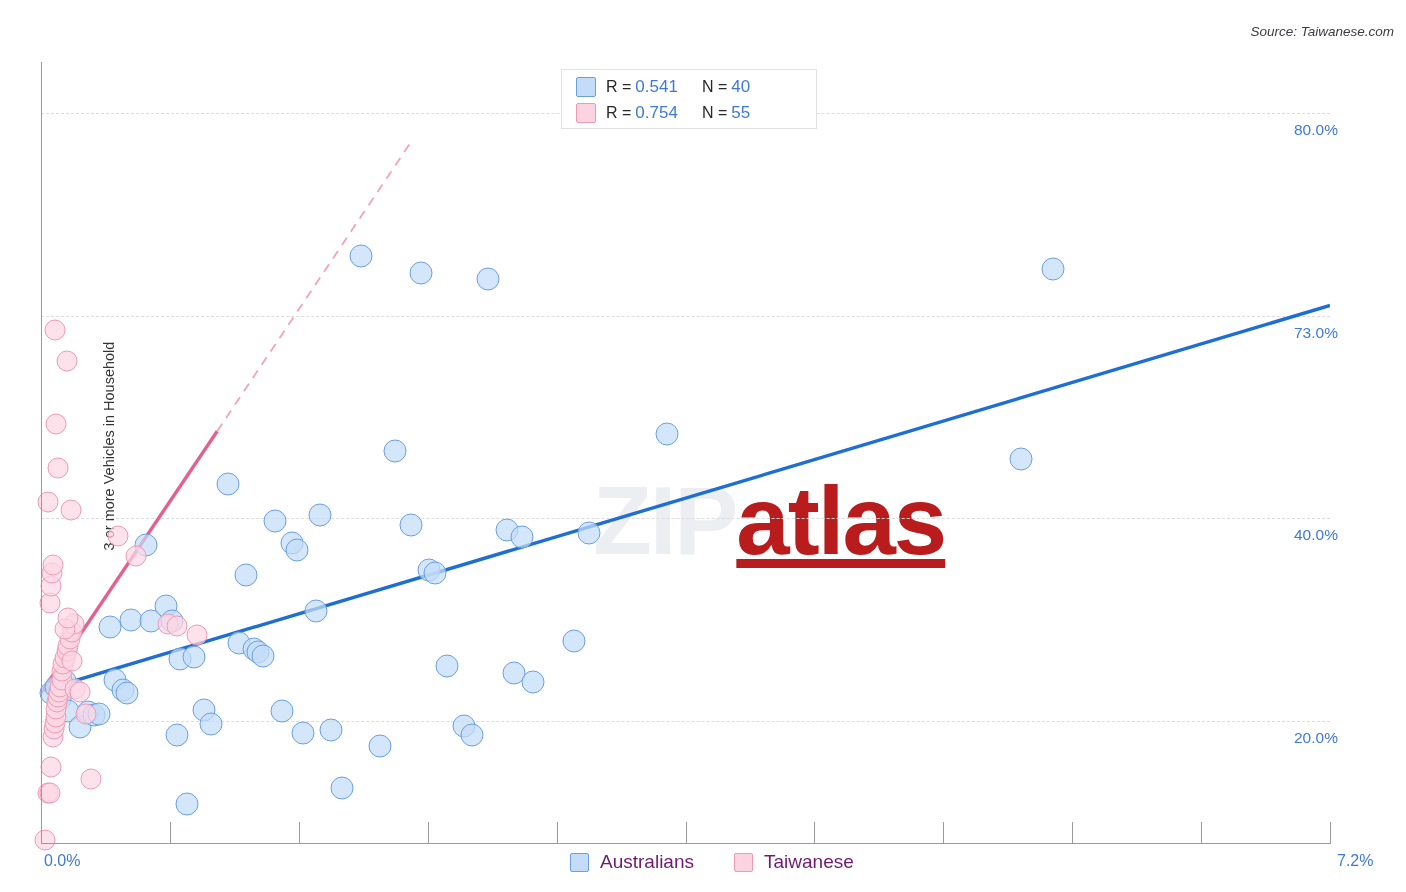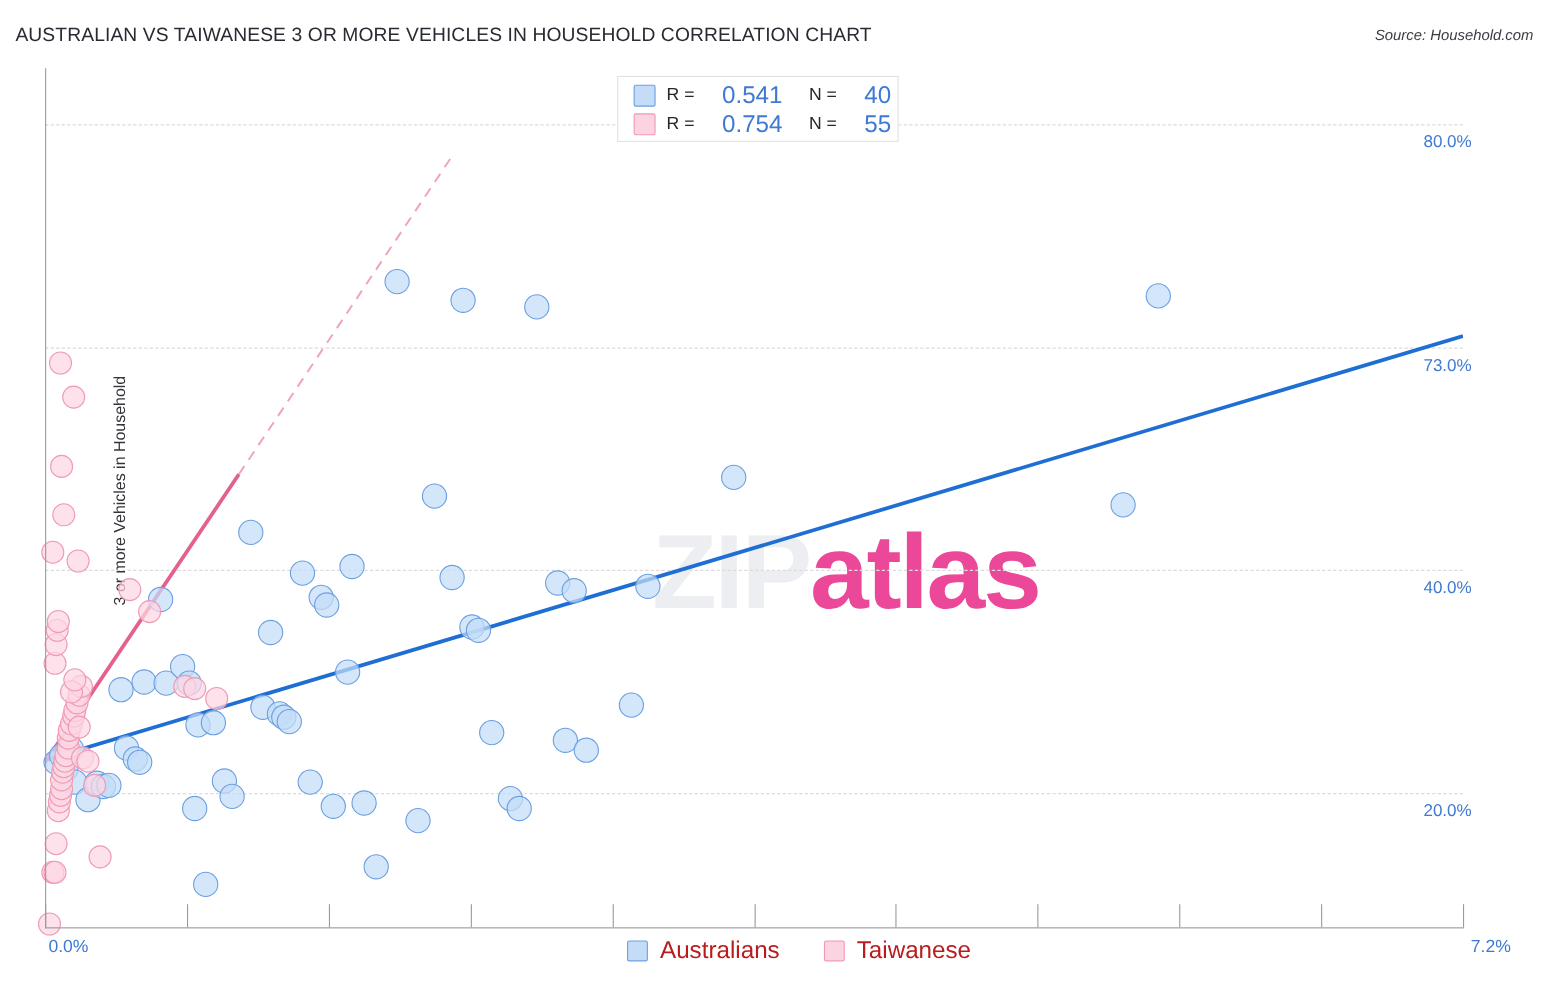--- a/index.html
+++ b/index.html
@@ -66,21 +66,21 @@
     font-size: 16px; color: #3e7ad4; white-space: nowrap;
   }
 
   #watermark {
     position: absolute; left: 552px; top: 404px;
     font-size: 96px; font-weight: bold; letter-spacing: -2px;
     pointer-events: none; user-select: none;
     white-space: nowrap;
   }
   #watermark .wm-zip { color: #eceef1; }
-  #watermark .wm-atlas { color: #ec4899; }
+  #watermark .wm-atlas { color: #b91c1c; text-decoration: underline; }
 
   .dot {
     position: absolute; border-radius: 50%;
     transform: translate(-50%, -50%);
   }
   .dot.blue {
     background: rgba(196, 220, 248, 0.72);
     border: 1.3px solid #6b9fe0;
   }
   .dot.pink {
@@ -100,38 +100,37 @@
     display: flex; align-items: center; white-space: nowrap;
   }
   .stats-row.r1 { top: 4px; }
   .stats-row.r2 { top: 30px; }
   .swatch {
     width: 20px; height: 20px; border-radius: 2px; margin-right: 10px;
   }
   .swatch.blue { background: #c5dcf8; border: 1px solid #6b9fe0; }
   .swatch.pink { background: #fcd3e0; border: 1px solid #ef9ab4; }
   .lbl-r { font-size: 16px; color: #26262c; }
-  .val { font-size: 22px; color: #3e7ad4; margin-left: 25px; }
+  .val { font-size: 17px; color: #3e7ad4; margin-left: 4px; }
   .lbl-n { font-size: 16px; color: #26262c; margin-left: 24px; }
 
   #bottom-legend {
     position: absolute; left: 570px; top: 851px;
     display: flex; align-items: center; gap: 40px;
   }
   .blegend-item { display: flex; align-items: center; }
   .blegend-item .swatch { width: 19px; height: 19px; margin-right: 11px; }
-  .blegend-item span.name { font-size: 22px; color: #b91c1c; white-space: nowrap; text-align: center; }
+  .blegend-item span.name { font-size: 19px; color: #701a75; white-space: nowrap; text-align: center; }
 </style>
 </head>
 <body>
 
 <div id="root">
 
-  <div id="chart-title">AUSTRALIAN VS TAIWANESE 3 OR MORE VEHICLES IN HOUSEHOLD CORRELATION CHART</div>
-  <div id="source-note">Source: Household.com</div>
+  <div id="source-note">Source: Taiwanese.com</div>
 
   <div id="y-axis-title">3 or more Vehicles in Household</div>
 
   <div id="plot">
     <div id="watermark">
       <span class="wm-zip">ZIP</span><span class="wm-atlas">atlas</span>
     </div>
     <div id="grid-layer">
         <div class="gridline" style="top: 659.286px;"></div>
         <div class="gridline" style="top: 456.429px;"></div>

